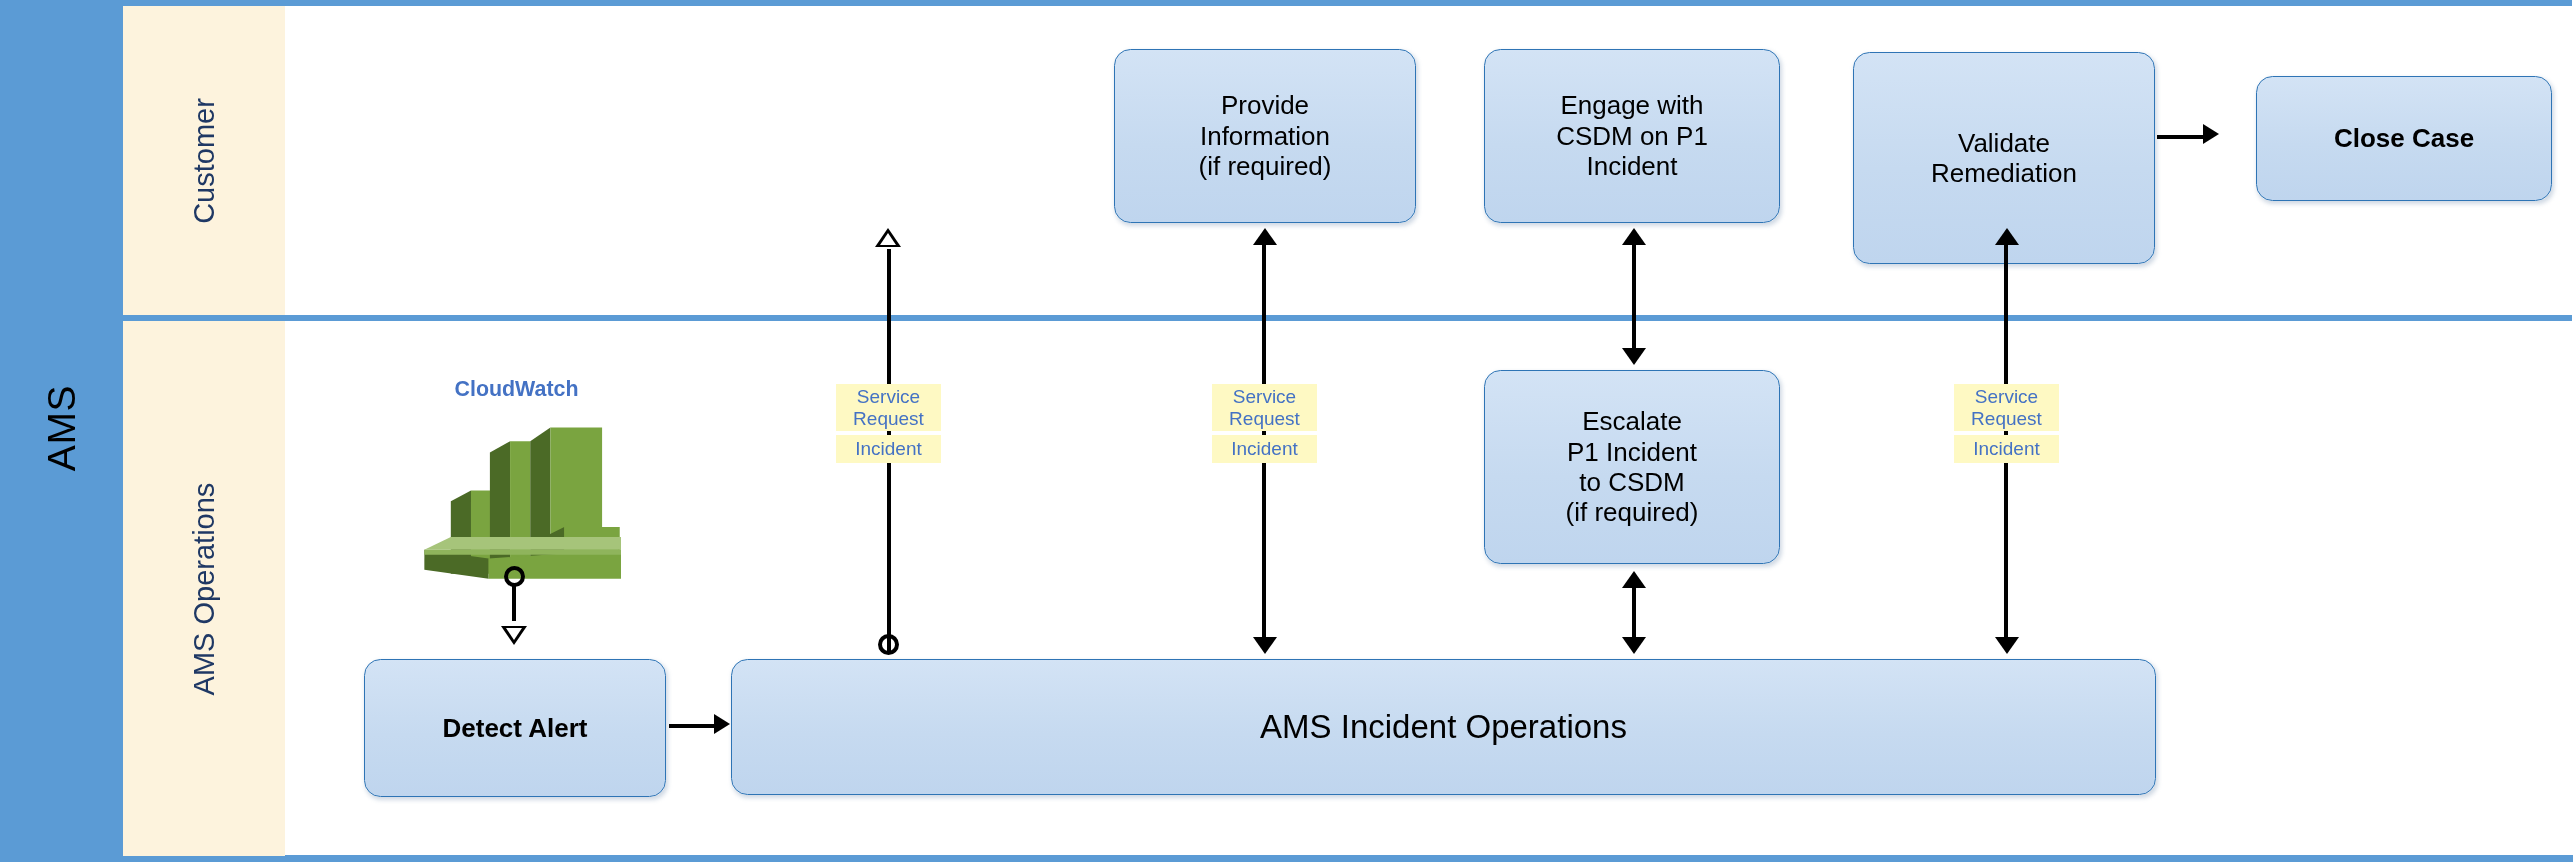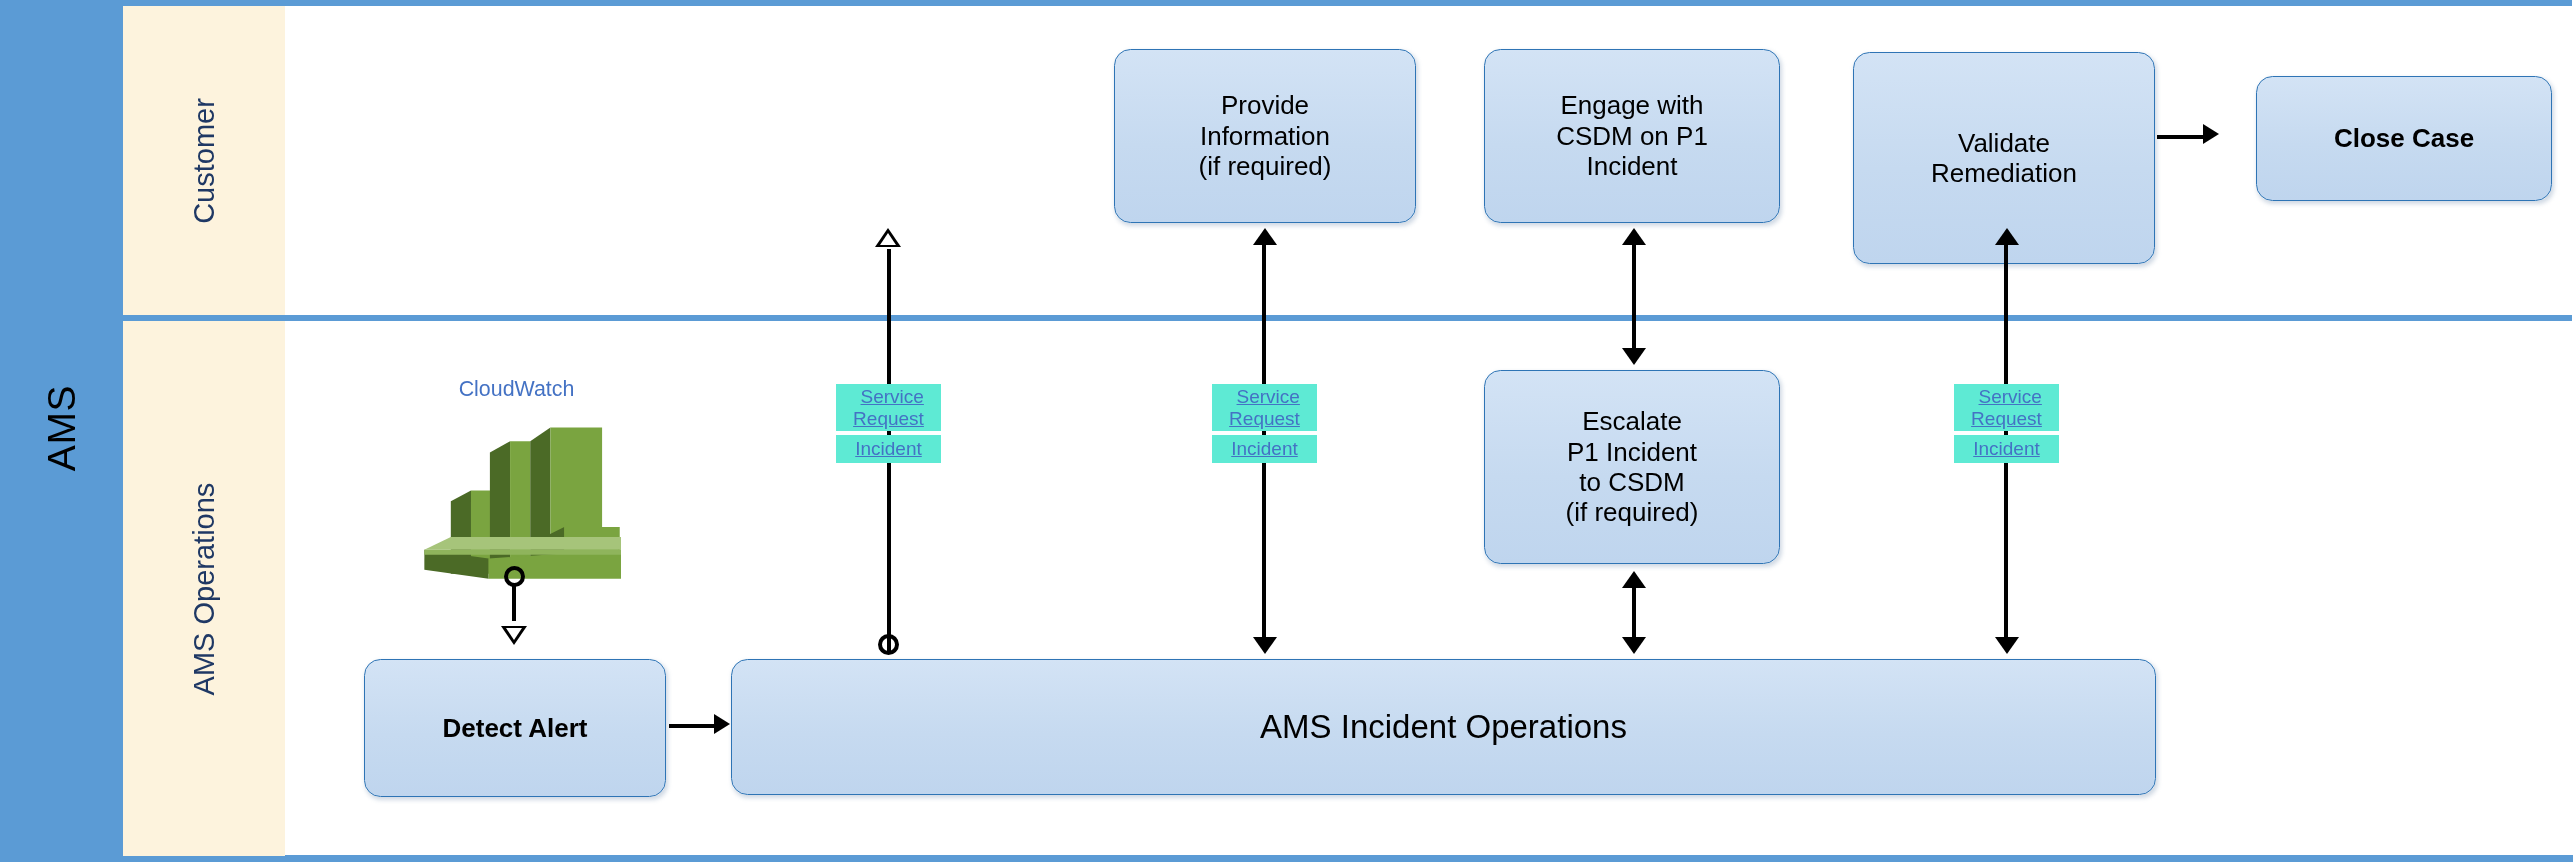--- a/index.html
+++ b/index.html
@@ -59,27 +59,27 @@
     line-height:1.17;
     padding:2.5px 5px;
   }
   .pbox.bold{font-weight:bold;}
   .pbox.big{font-size:33px;}
 
   
   .tag-group{position:absolute;}
   .tag{
     box-sizing:border-box;
-    background:#5eead4;
+    background:#fef9c3;
     color:#4472C4;
     font-size:19px;
     line-height:1.12;
-    text-align:right;
+    text-align:center;
     padding:3.8px 6.3px;
-    display:flex;align-items:center;justify-content:center;text-decoration:underline;
+    display:flex;align-items:center;justify-content:center;
   }
   .tag-sr{height:47px;}
   .tag-inc{height:28px;margin-top:3.8px;}
 
   
   .vline{position:absolute;background:#000000;width:4.4px;}
   .hline{position:absolute;background:#000000;height:4.4px;}
   .arrow-up{
     position:absolute;width:0;height:0;
     border-left:12px solid transparent;border-right:12px solid transparent;
@@ -123,21 +123,21 @@
   }
   .circ-hollow{
     position:absolute;box-sizing:border-box;
     width:21.4px;height:21.4px;border-radius:50%;
     border:4.4px solid #000000;background:transparent;
   }
 
   
   #cloudwatch-label{
     position:absolute;left:403px;top:377px;width:227px;
-    text-align:center;font-size:21.4px;color:#4472C4;
+    text-align:center;font-size:21.4px;color:#4472C4;font-weight:bold;
   }
   #cloudwatch-icon{position:absolute;left:413px;top:416px;width:208px;height:164px;}
 </style>
 </head>
 <body>
 
 <div id="stage">
 
   <div id="top-border" class="frame-line"></div>
   <div id="bottom-border" class="frame-line"></div>

